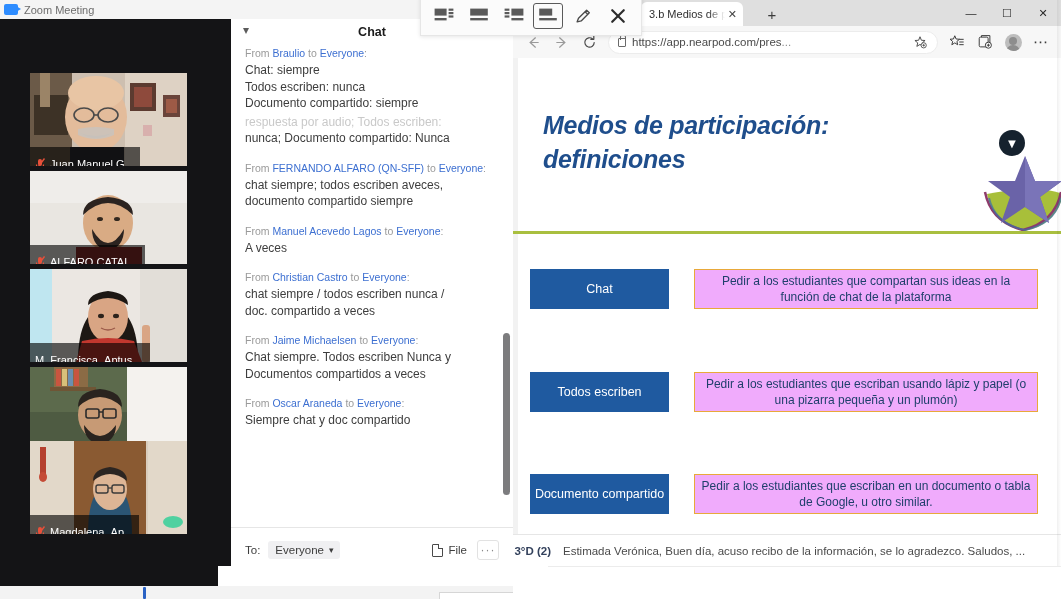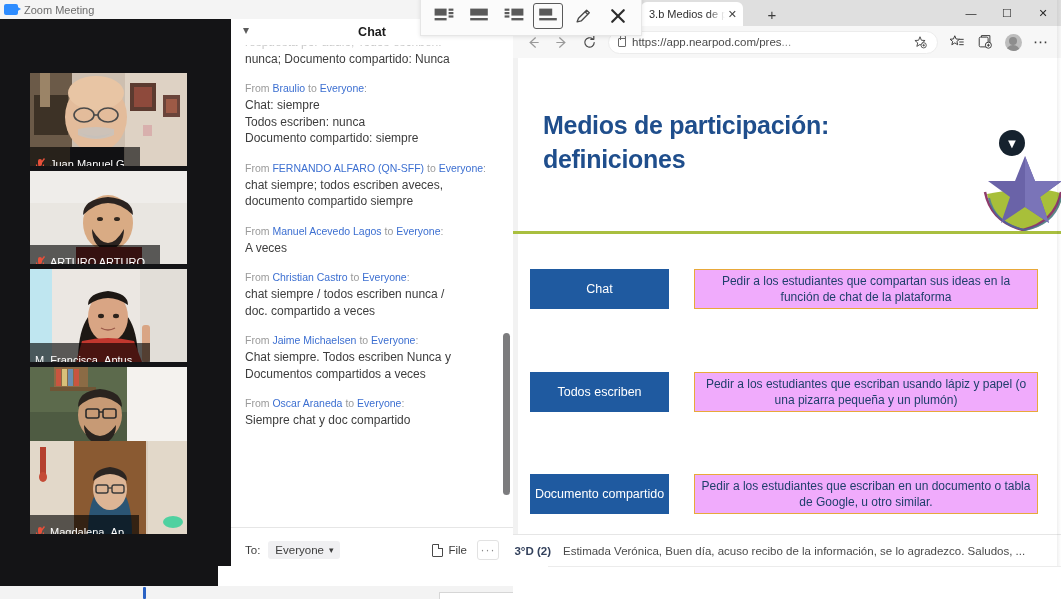--- a/index.html
+++ b/index.html
@@ -224,20 +224,21 @@
     position:absolute; left:0; top:58px; width:548px; height:477px;
     background:#ffffff; overflow:hidden;
   }
   .slide-left-edge {
     position:absolute; left:0; top:0; width:5px; height:477px; background:#f2f2f2;
   }
   .slide-title {
     position:absolute; left:30px; top:50px; width:360px;
     font-size:25px; font-weight:bold; color:#1f4e8c; line-height:34px;
     letter-spacing:-0.3px;
+    font-style:italic;
   }
   .slide-rule {
     position:absolute; left:0px; top:173px; width:548px; height:2.5px;
     background:#a9bf3f;
   }
   .slide-logo { position:absolute; right:-8px; top:96px; width:90px; height:78px; }
   .np-collapse {
     position:absolute; right:36px; top:72px; width:26px; height:26px;
     border-radius:50%; background:#16222e; display:flex; align-items:center;
     justify-content:center; color:#ffffff; font-size:13px;
@@ -345,21 +346,21 @@
           <ellipse cx="70" cy="48" rx="3" ry="2" fill="#33281f"></ellipse>
           <ellipse cx="87" cy="48" rx="3" ry="2" fill="#33281f"></ellipse>
         </svg>
         <div class="namebar">
           <svg class="mute-icon" viewBox="0 0 10 13">
             <rect x="3" y="1" width="4" height="7" rx="2" fill="#e8503a"></rect>
             <path d="M1.5 6.5 a3.5 3.5 0 0 0 7 0" fill="none" stroke="#e8503a" stroke-width="1.2"></path>
             <line x1="5" y1="10" x2="5" y2="12.3" stroke="#e8503a" stroke-width="1.2"></line>
             <line x1="0.5" y1="12.5" x2="9.5" y2="0.5" stroke="#e8503a" stroke-width="1.4"></line>
           </svg>
-          <span class="nm">ARTURO ARTURO...</span>
+          <span class="nm">ALFARO CATAL...</span>
         </div>
       </div>
 
       <div class="tile" style="top:250px; height:93px;">
         <svg class="thumb" viewBox="0 0 157 93" preserveAspectRatio="none">
           <rect width="157" height="93" fill="#ebe7e2"></rect>
           <rect x="0" y="0" width="22" height="93" fill="#bfe6f0"></rect>
           <rect x="110" y="0" width="47" height="93" fill="#e2ded8"></rect>
           <path d="M48 93 Q48 40 78 36 Q108 40 108 93 Z" fill="#1d1814"></path>
           <ellipse cx="78" cy="48" rx="20" ry="25" fill="#d9a584"></ellipse>
@@ -429,30 +430,30 @@
 
     <div class="chat-panel">
 
       <div class="chat-header">
         <span class="chev">▾</span>
         <span class="ttl">Chat</span>
       </div>
 
       <div class="chat-scroll">
 
-        <div class="msg clip">
-          <div class="msg-body" style="color:#c9c9c9;">respuesta por audio; Todos escriben:</div>
-          <div class="msg-body">nunca; Documento compartido: Nunca</div>
-        </div>
-
         <div class="msg">
           <div class="msg-from"><span>From </span><span class="who">Braulio</span><span> to </span><span class="who">Everyone</span><span>:</span></div>
           <div class="msg-body">Chat: siempre
 Todos escriben: nunca
 Documento compartido: siempre</div>
+        </div>
+
+        <div class="msg clip">
+          <div class="msg-body" style="color:#c9c9c9;">respuesta por audio; Todos escriben:</div>
+          <div class="msg-body">nunca; Documento compartido: Nunca</div>
         </div>
 
         <div class="msg">
           <div class="msg-from"><span>From </span><span class="who">FERNANDO ALFARO (QN-SFF)</span><span> to </span><span class="who">Everyone</span><span>:</span></div>
           <div class="msg-body">chat siempre; todos escriben aveces,
 documento compartido siempre</div>
         </div>
 
         <div class="msg">
           <div class="msg-from"><span>From </span><span class="who">Manuel Acevedo Lagos</span><span> to </span><span class="who">Everyone</span><span>:</span></div>

